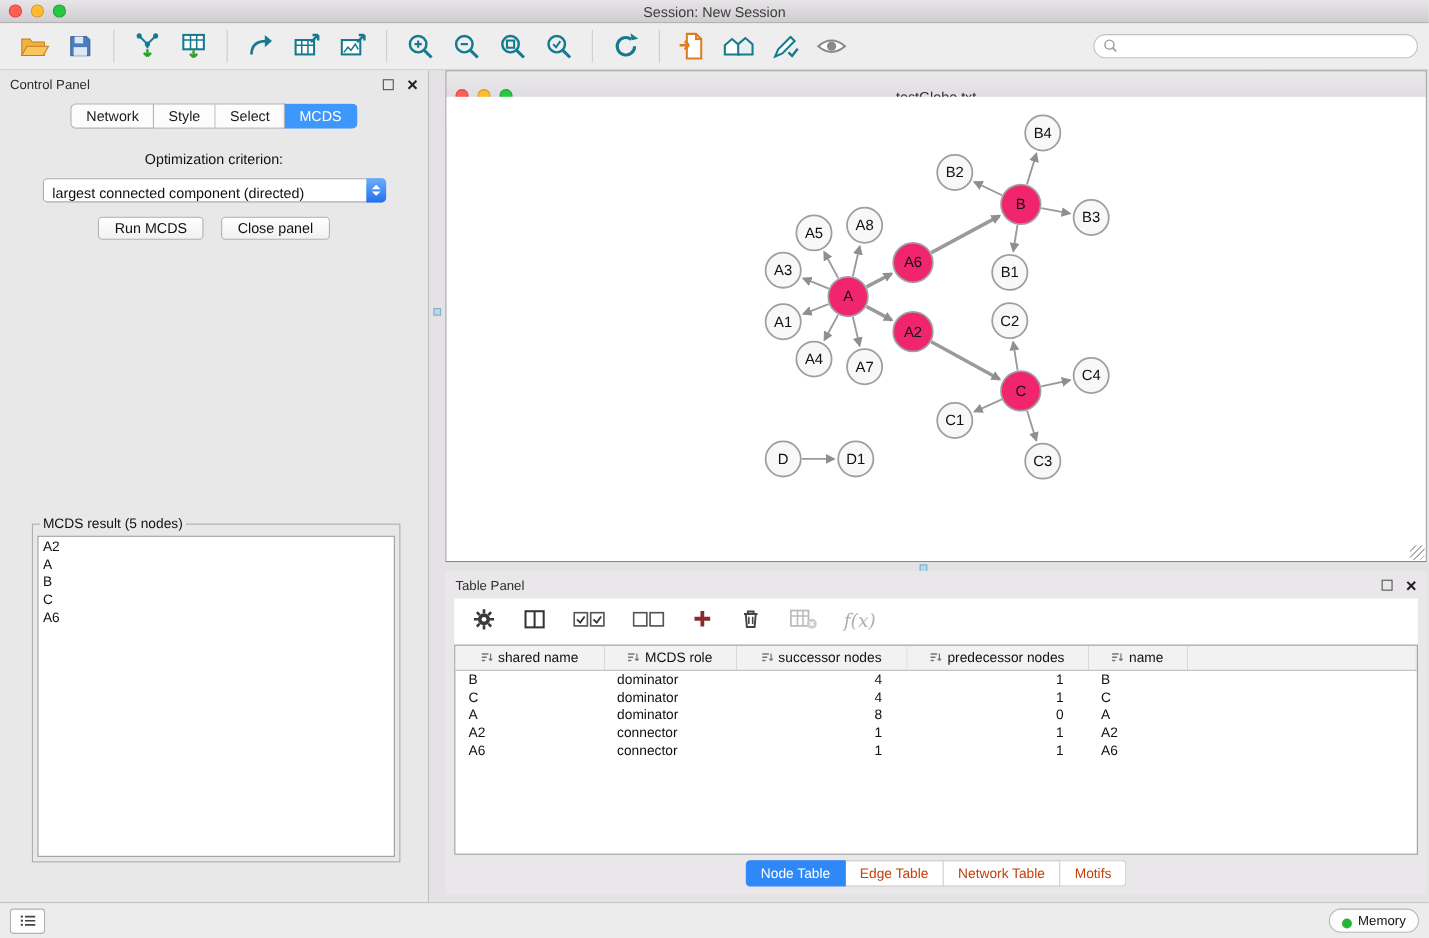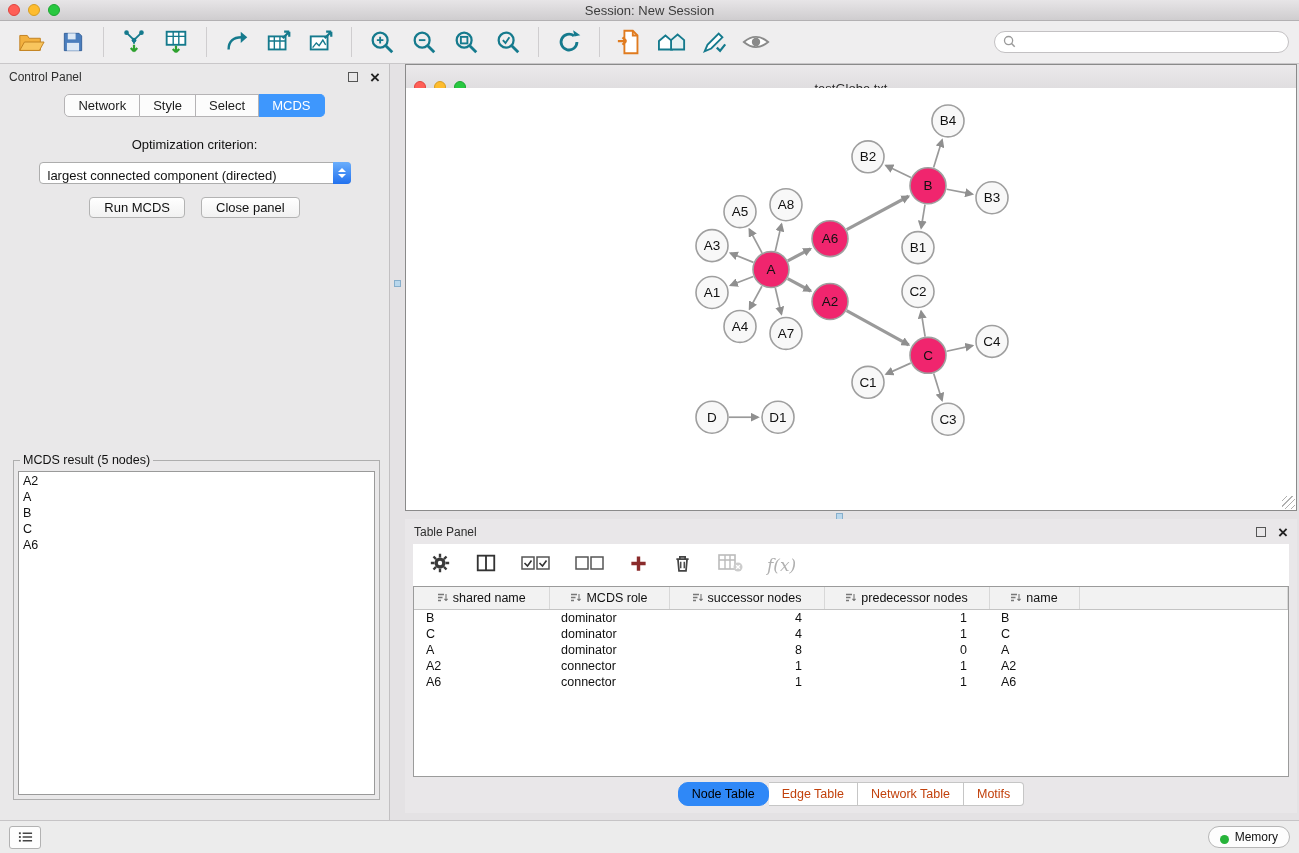--- a/index.html
+++ b/index.html
@@ -30,21 +30,21 @@
   .cp-tab:first-child{border-left:1px solid #b5b3b5;border-radius:5px 0 0 5px;}
   .cp-tab:last-child{border-radius:0 5px 5px 0;}
   .cp-tab.active{background:#3e97fd;border-color:#3e97fd;color:#fff;}
   .opt-label{text-align:center;font-size:13px;margin-top:20px;color:#111;}
   .dropdown{position:relative;margin:10px auto 0;width:312px;height:22px;background:#fff;border:1px solid #adadad;border-radius:4px;display:flex;align-items:flex-end;font-size:13px;padding-left:8px;box-sizing:border-box;color:#111;}
   .dd-stepper{position:absolute;right:-1px;top:-1px;bottom:-1px;width:18px;background:linear-gradient(#6aaefc,#2271ee);border-radius:0 4px 4px 0;display:flex;flex-direction:column;align-items:center;justify-content:center;gap:2px;}
   .dd-up{width:0;height:0;border-left:4px solid transparent;border-right:4px solid transparent;border-bottom:4px solid #fff;}
   .dd-down{width:0;height:0;border-left:4px solid transparent;border-right:4px solid transparent;border-top:4px solid #fff;}
   .btn-row{display:flex;justify-content:center;gap:16px;margin-top:13px;}
   .cp-btn{font-size:13px;padding:2px 14px;background:linear-gradient(#ffffff,#f1f1f1);border:1px solid #b3b3b3;border-radius:4px;color:#111;}
-  .result-fieldset{position:absolute;left:13px;right:9px;top:389px;bottom:20px;border:1px solid #aeaeae;margin:0;padding:4px;}
+  .result-fieldset{position:absolute;left:13px;right:9px;top:389px;bottom:20px;border:1px solid #aeaeae;margin:16px;padding:4px;}
   .result-fieldset legend{font-size:12.5px;padding:0 3px;margin-left:2px;color:#111;}
   .result-list{width:100%;height:100%;box-sizing:border-box;background:#fff;border:1px solid #9a9a9a;font-size:12.5px;line-height:16px;padding:1px 4px;overflow:hidden;color:#111;}
   
   .right-area{position:absolute;left:390px;right:0;top:0;bottom:0;background:#e4e2e4;}
   .network-window{position:absolute;left:15px;right:2px;top:0;height:447px;background:#fff;border:1px solid #8a8a8a;box-sizing:border-box;}
   .net-titlebar{height:22px;background:linear-gradient(#ebe9eb,#d0ced0);border-bottom:1px solid #a5a3a5;position:relative;display:flex;align-items:flex-start;padding:16px 8px;}
   .net-title{position:absolute;left:0;right:0;text-align:center;font-size:13px;color:#2c2c2c;}
   .net-canvas{position:absolute;top:23px;left:0;right:0;bottom:0;background:#fff;}
   .net-canvas svg{width:100%;height:100%;display:block;}
   .grip{position:absolute;right:1px;bottom:1px;width:13px;height:13px;background:repeating-linear-gradient(135deg,transparent 0 3px,#b0b0b0 3px 4px);}
@@ -55,21 +55,21 @@
   .tp-tablewrap{position:absolute;left:8px;right:8px;top:67px;bottom:36px;background:#fff;border:1px solid #9b9b9b;overflow:hidden;}
   table.node-table{border-collapse:collapse;width:100%;font-size:12.5px;table-layout:fixed;}
   table.node-table th{background:#f2f2f2;border-right:1px solid #d8d8d8;border-bottom:1px solid #c4c4c4;height:20px;font-weight:normal;font-size:12.5px;color:#111;text-align:center;white-space:nowrap;overflow:hidden;}
   table.node-table th .sort-ic{vertical-align:-1px;margin-right:5px;}
   table.node-table td{height:16px;padding:0 12px;color:#111;white-space:nowrap;overflow:hidden;}
   table.node-table td.r{text-align:right;padding-right:22px;}
   .tp-tabs{position:absolute;left:0;right:0;bottom:7px;display:flex;justify-content:center;}
   .tp-tab{font-size:12.5px;padding:4px 13px;background:#fff;border:1px solid #c6c6c6;border-left:none;color:#c2410c;}
   .tp-tab:first-child{border-left:1px solid #c6c6c6;border-radius:4px 0 0 4px;}
   .tp-tab:last-child{border-radius:0 4px 4px 0;}
-  .tp-tab.active{background:#2f88f7;color:#000000;border-color:#2f88f7;border-radius:10px;}
+  .tp-tab.active{background:#2f88f7;color:#ffffff;border-color:#2f88f7;}
   .fx{font-family:"DejaVu Serif","Liberation Serif",serif;font-style:italic;font-size:17px;color:#b0b0b0;}
   
   .statusbar{position:absolute;left:0;right:0;bottom:0;height:33px;background:#ececec;border-top:1px solid #c6c4c6;display:flex;align-items:center;padding:0 9px;box-sizing:border-box;}
   .sb-left-btn{width:30px;height:21px;border:1px solid #b2b2b2;border-radius:3px;background:#fdfdfd;display:flex;align-items:center;justify-content:center;}
   .memory-btn{margin-left:auto;display:flex;align-items:flex-end;gap:6px;padding:3px 11px;border:1px solid #b6b6b6;border-radius:12px;background:#fdfdfd;font-size:12px;color:#111;}
   .mem-dot{width:9px;height:9px;border-radius:50%;background:#27b43a;}
 </style>
 </head>
 <body>
 

